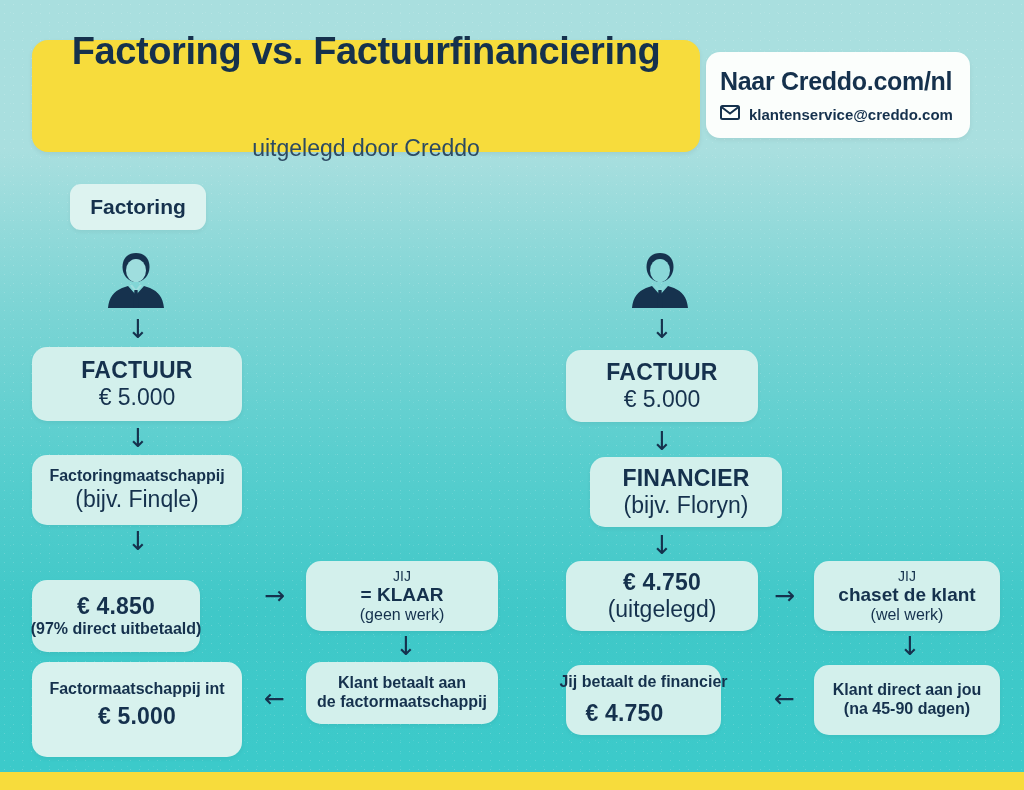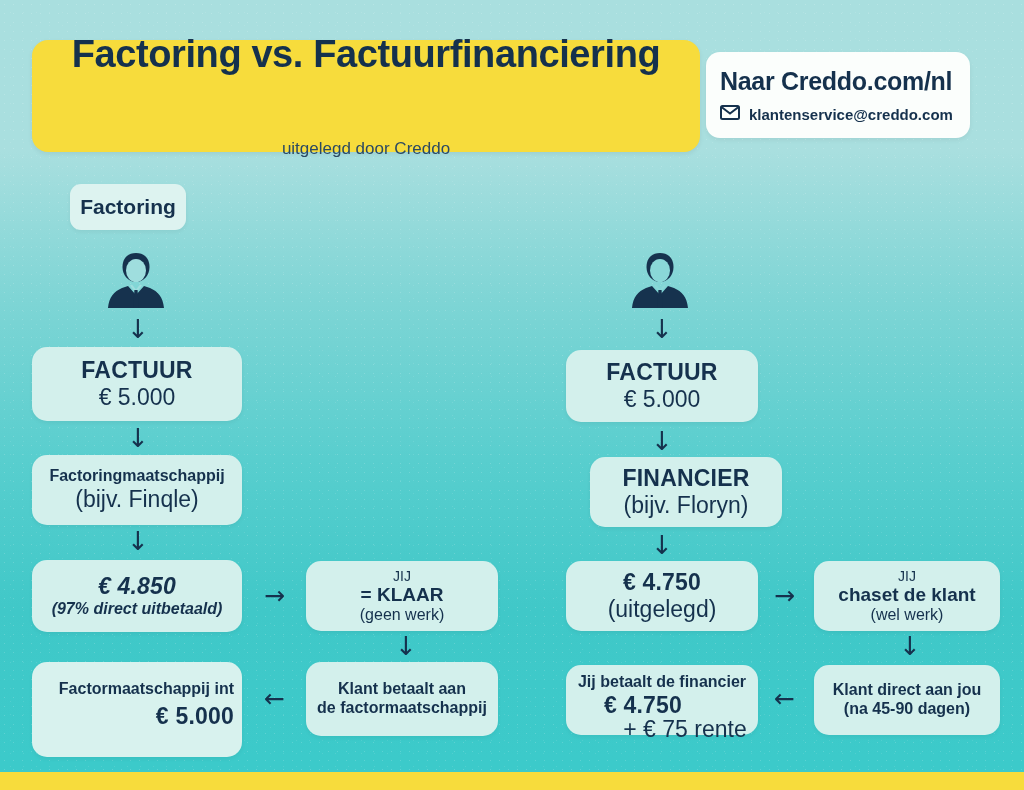--- a/index.html
+++ b/index.html
@@ -56,21 +56,21 @@
   }
   #title-main {
     font-size: 38px;
     font-weight: bold;
     color: #15314d;
     letter-spacing: -0.4px;
     line-height: 1.05;
     white-space: nowrap;
   }
   #title-sub {
-    font-size: 17px;
+    font-size: 23px;
     color: #2c4a63;
     margin-top: 19px;
     line-height: 1;
   }
   #contact-card {
     position: absolute;
     left: 706px; top: 52px;
     width: 264px; height: 86px;
     background: #fbfefc;
     border-radius: 14px;
@@ -109,21 +109,21 @@
     border-radius: 11px;
     display: flex;
     align-items: center;
     justify-content: center;
     font-size: 21px;
     font-weight: bold;
     color: #15314d;
     white-space: nowrap;
     box-shadow: 0 2px 4px rgba(0,0,0,.05);
   }
-  #pill-factoring { left: 70px; top: 184px; width: 116px; height: 46px; }
+  #pill-factoring { left: 70px; top: 184px; width: 136px; height: 46px; }
   #pill-factuurfin { left: 517px; top: 184px; width: 272px; height: 48px; }
 
   
   .person-icon { position: absolute; }
   #person-left  { left: 104px; top: 250px; }
   #person-right { left: 628px; top: 250px; }
 
   
   .box {
     position: absolute;
@@ -132,21 +132,21 @@
     display: flex;
     flex-direction: column;
     align-items: center;
     justify-content: center;
     box-sizing: border-box;
     padding: 4px 8px;
     text-align: center;
     color: #15314d;
     box-shadow: 0 2px 4px rgba(0,0,0,.05);
   }
-  .box.pale { background: #d8f2ee; align-items: flex-end; }
+  .box.pale { background: #d8f2ee; }
   .ln { line-height: 1.16; white-space: nowrap; }
   .big    { font-size: 23px; font-weight: bold; letter-spacing: .2px; }
   .bigreg { font-size: 23px; font-weight: normal; }
   .mid    { font-size: 19px; font-weight: bold; }
   .sml    { font-size: 16px; font-weight: bold; }
   .smlreg { font-size: 16px; font-weight: normal; }
   .xsml   { font-size: 14px; font-weight: normal; }
 
   
   .arrow {
@@ -223,41 +223,41 @@
 
   <div class="arrow" style="left:127px; top:425px;">↓</div>
 
   <div class="box" style="left:32px; top:455px; width:210px; height:70px;">
     <div class="ln sml">Factoringmaatschappij</div>
     <div class="ln bigreg">(bijv. Finqle)</div>
   </div>
 
   <div class="arrow" style="left:127px; top:528px;">↓</div>
 
-  <div class="box" style="left:32px; top:560px; width:210px; height:72px;font-style:italic;">
+  <div class="box" style="left:32px; top:580px; width:168px; height:72px;">
     <div class="ln big">€ 4.850</div>
     <div class="ln sml">(97% direct uitbetaald)</div>
   </div>
 
   <div class="box pale" style="left:32px; top:662px; width:210px; height:95px; justify-content:flex-start; padding-top:18px;">
     <div class="ln sml">Factormaatschappij int</div>
     <div class="ln big" style="margin-top:4px;">€ 5.000</div>
   </div>
 
   <div class="arrow h" style="left:264px; top:583px;">→</div>
 
   <div class="box" style="left:306px; top:561px; width:192px; height:70px;">
     <div class="ln xsml">JIJ</div>
     <div class="ln mid">= KLAAR</div>
     <div class="ln smlreg">(geen werk)</div>
   </div>
 
   <div class="arrow" style="left:395px; top:633px;">↓</div>
 
-  <div class="box" style="left:306px; top:662px; width:192px; height:74px;">
+  <div class="box" style="left:306px; top:662px; width:192px; height:62px;">
     <div class="ln sml">Klant betaalt aan</div>
     <div class="ln sml">de factormaatschappij</div>
   </div>
 
   <div class="arrow h" style="left:264px; top:686px;">←</div>
 
   <div class="arrow" style="left:651px; top:316px;">↓</div>
 
   <div class="box" style="left:566px; top:350px; width:192px; height:72px;">
     <div class="ln big">FACTUUR</div>
@@ -271,24 +271,23 @@
     <div class="ln bigreg">(bijv. Floryn)</div>
   </div>
 
   <div class="arrow" style="left:651px; top:532px;">↓</div>
 
   <div class="box" style="left:566px; top:561px; width:192px; height:70px;">
     <div class="ln big">€ 4.750</div>
     <div class="ln bigreg">(uitgelegd)</div>
   </div>
 
-  <div class="box" style="left:566px; top:665px; width:192px; height:70px; justify-content:flex-start; padding-top:8px;">
+  <div class="box" style="left:566px; top:665px; width:155px; height:70px; justify-content:flex-start; padding-top:8px;gap:8px;">
     <div class="ln sml">Jij betaalt de financier</div>
     <div class="ln big" style="align-self:center; margin-right:38px;">€ 4.750</div>
-    <div class="ln bigreg" style="align-self:center; margin-left:46px; margin-top:-2px;">+ € 75 rente</div>
   </div>
 
   <div class="arrow h" style="left:774px; top:583px;">→</div>
 
   <div class="box" style="left:814px; top:561px; width:186px; height:70px;">
     <div class="ln xsml">JIJ</div>
     <div class="ln mid">chaset de klant</div>
     <div class="ln smlreg">(wel werk)</div>
   </div>
 

